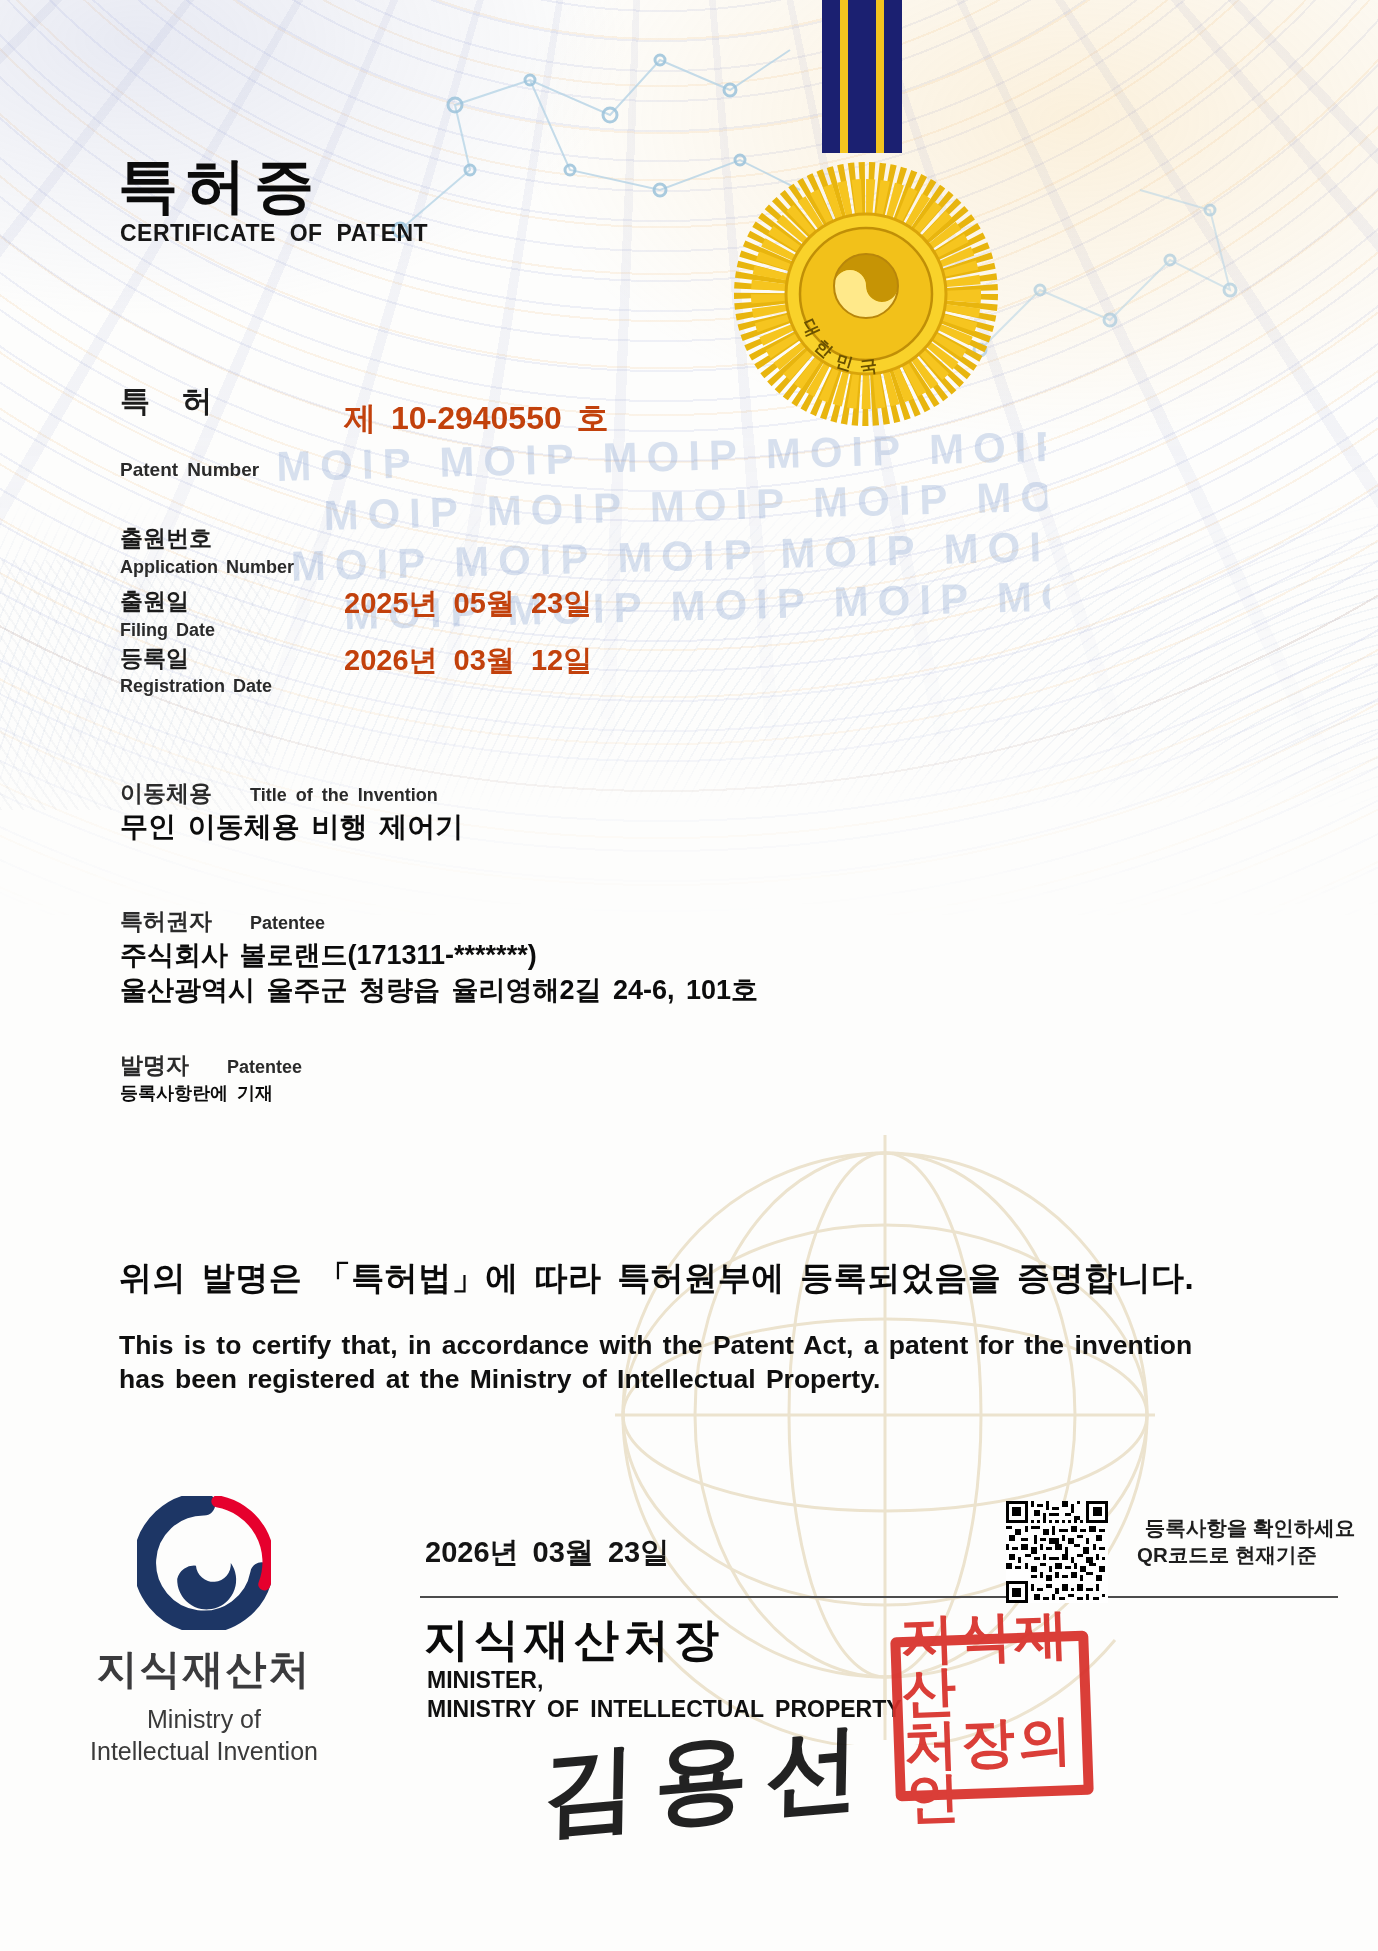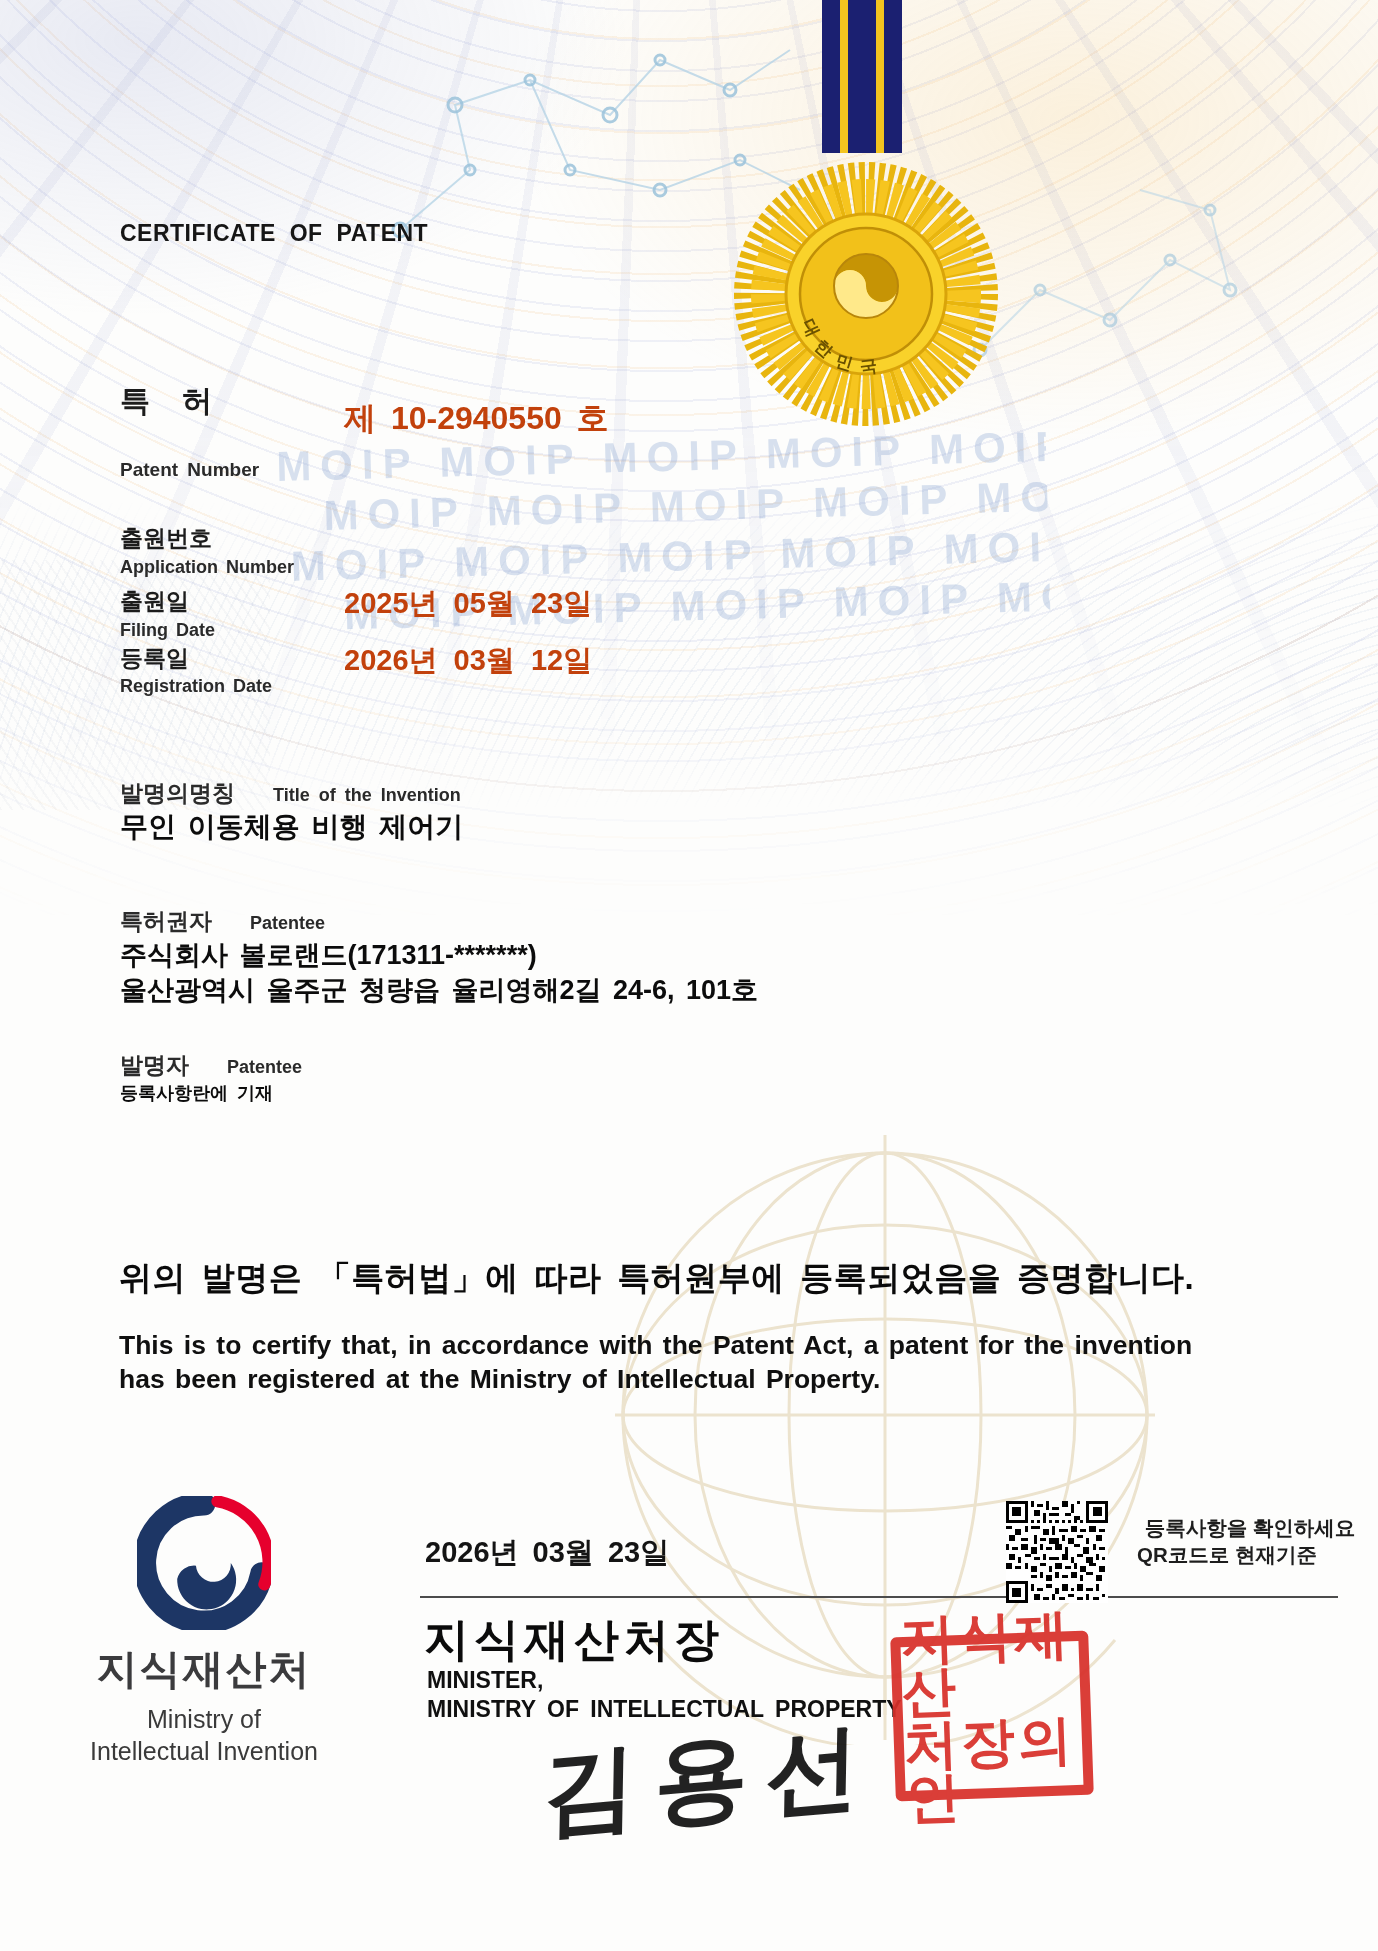--- a/index.html
+++ b/index.html
@@ -167,39 +167,40 @@
       <circle cx="133" cy="128" r="32" fill="none" stroke="#b8860b" stroke-width="2"></circle>
     </g>
     <defs>
       <path id="medal-arc" d="M69 150 a64 64 0 0 0 128 0"></path>
     </defs>
     <text font-family="Liberation Sans, sans-serif" font-size="17" font-weight="700" fill="#6b5200" letter-spacing="10">
       <textPath href="#medal-arc" startOffset="14">대한민국</textPath>
     </text>
   </svg>
 
+  <div class="title-ko">특허증</div>
   <div class="title-en">CERTIFICATE OF PATENT</div>
 
   <div class="lab-ko f1-ko">특 허</div>
   <div class="lab-en f1-en">Patent Number</div>
   <div class="val f1-val">제 10-2940550 호</div>
 
   <div class="lab-ko f2-ko">출원번호</div>
   <div class="lab-en f2-en">Application Number</div>
 
   <div class="lab-ko f3-ko">출원일</div>
   <div class="lab-en f3-en">Filing Date</div>
   <div class="val f3-val">2025년 05월 23일</div>
 
   <div class="lab-ko f4-ko">등록일</div>
   <div class="lab-en f4-en">Registration Date</div>
   <div class="val f4-val">2026년 03월 12일</div>
 
   <div class="sec-label inv-label">
-    <span>발명의명칭</span><span class="en">Title of the Invention</span>
+    <span>이동체용</span><span class="en">Title of the Invention</span>
   </div>
   <div class="sec-value inv-val">무인 이동체용 비행 제어기</div>
 
   <div class="sec-label pat-label">
     <span>특허권자</span><span class="en">Patentee</span>
   </div>
   <div class="sec-value pat-name">주식회사 볼로랜드(171311-*******)</div>
   <div class="sec-value pat-addr">울산광역시 울주군 청량읍 율리영해2길 24-6, 101호</div>
 
   <div class="sec-label invr-label">

